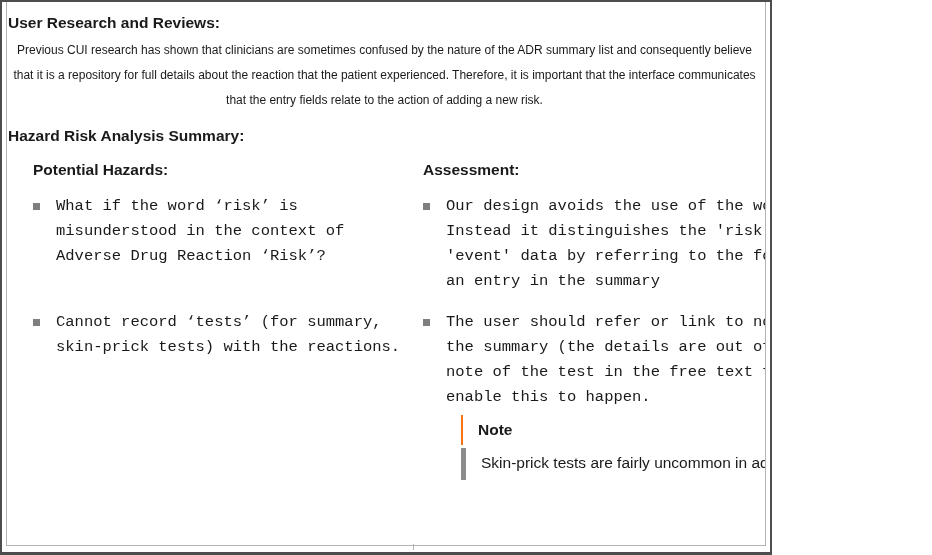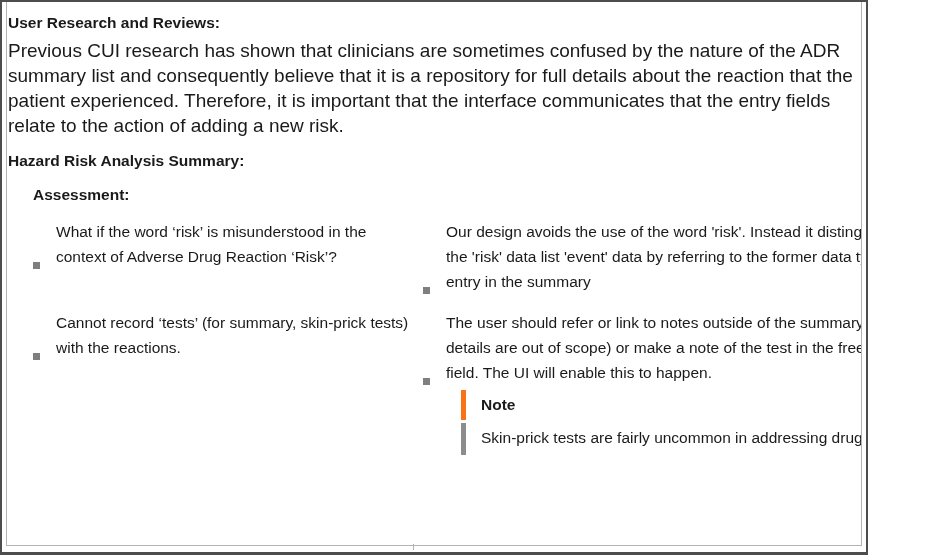--- a/index.html
+++ b/index.html
@@ -4,21 +4,21 @@
 <style>
   html, body {
     margin: 0;
     padding: 0;
     background: #ffffff;
     font-family: "Liberation Sans", "DejaVu Sans", sans-serif;
     color: #1a1a1a;
   }
   .frame {
     position: relative;
-    width: 868px;
+    width: 772px;
     height: 555px;
     box-sizing: border-box;
     border: 2px solid #4d4d4d;
     border-bottom-width: 3px;
     background: #ffffff;
   }
   .page {
     position: absolute;
     left: 4px;
     right: 4px;
@@ -30,24 +30,25 @@
     padding: 10px 4px 0 1px;
     overflow: hidden;
   }
   .section-heading {
     font-size: 15.5px;
     font-weight: bold;
     line-height: 22px;
     margin: 0;
   }
   .section-body {
-    font-size: 19px;
+    font-size: 12px;
     line-height: 25px;
     margin: 4px 0 0 0;
     max-width: 908px;
+    text-align: center;
   }
   .hh2 { margin-top: 12px; }
   .columns {
     margin: 12px 0 0 25px;
   }
   .col-headings {
     display: grid;
     grid-template-columns: 390px 1fr;
   }
   .col-heading {
@@ -60,40 +61,41 @@
     grid-template-columns: 390px 1fr;
     row-gap: 16px;
     margin-top: 13px;
   }
   .cell {
     font-size: 15.5px;
     line-height: 25px;
   }
   .item {
     display: flex;
-    align-items: flex-end;
+    align-items: flex-start;
+    font-family: Liberation Mono, monospace;
   }
   .bullet {
     flex: none;
     width: 7px;
     height: 7px;
     background: #7f7f7f;
     margin: 9px 16px 0 0;
   }
   .item-text {
     flex: 1 1 auto;
   }
   .cell.left .item-text {
     max-width: 360px;
   }
   .note {
     margin: 5px 0 0 38px;
   }
   .note-title {
-    border-left: 5px solid #f97316;
+    border-left: 2px solid #f97316;
     padding: 2px 0 3px 15px;
     font-weight: bold;
     font-size: 15.5px;
     line-height: 25px;
   }
   .note-body {
     border-left: 5px solid #8c8c8c;
     margin-top: 3px;
     padding: 2px 0 5px 15px;
     font-size: 15.5px;
@@ -115,20 +117,21 @@
 <div class="frame">
   <div class="page">
 
     <div class="section-heading">User Research and Reviews:</div>
     <p class="section-body">Previous CUI research has shown that clinicians are sometimes confused by the nature of the ADR summary list and consequently believe that it is a repository for full details about the reaction that the patient experienced. Therefore, it is important that the interface communicates that the entry fields relate to the action of adding a new risk.</p>
 
     <div class="section-heading hh2">Hazard Risk Analysis Summary:</div>
 
     <div class="columns">
       <div class="col-headings">
+        <div class="col-heading">Potential Hazards:</div>
         <div class="col-heading">Assessment:</div>
       </div>
 
       <div class="rows">
 
         <div class="cell left">
           <div class="item">
             <span class="bullet"></span>
             <span class="item-text">What if the word ‘risk’ is misunderstood in the context of Adverse Drug Reaction ‘Risk’?</span>
           </div>

